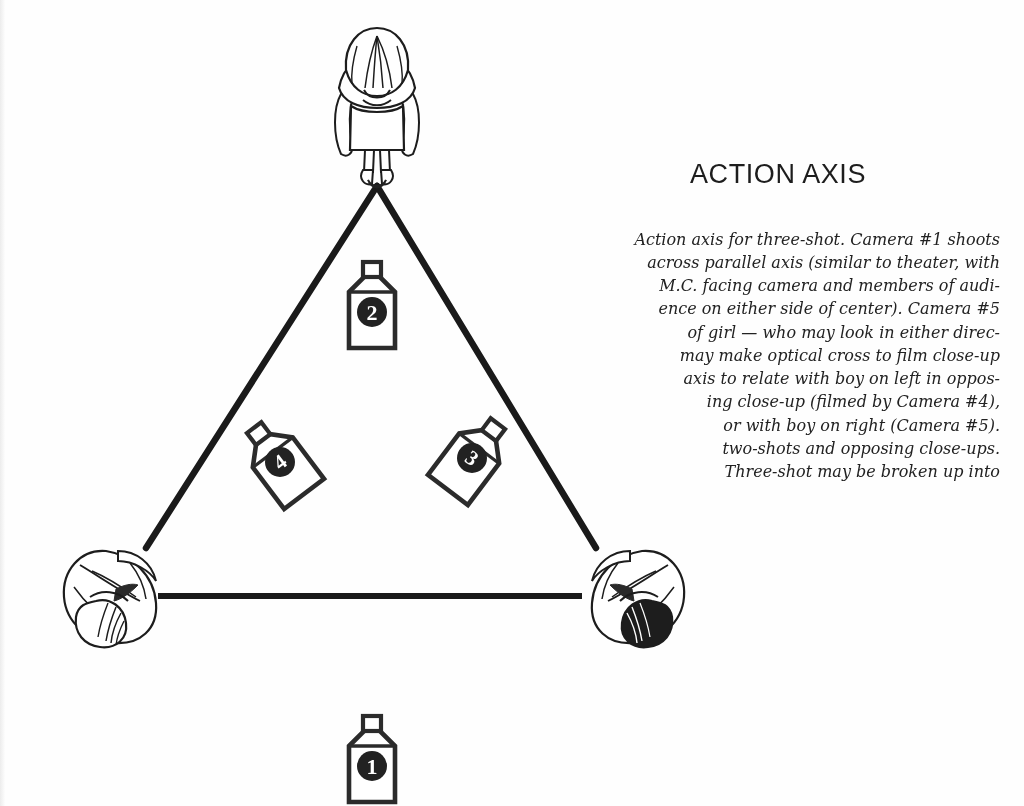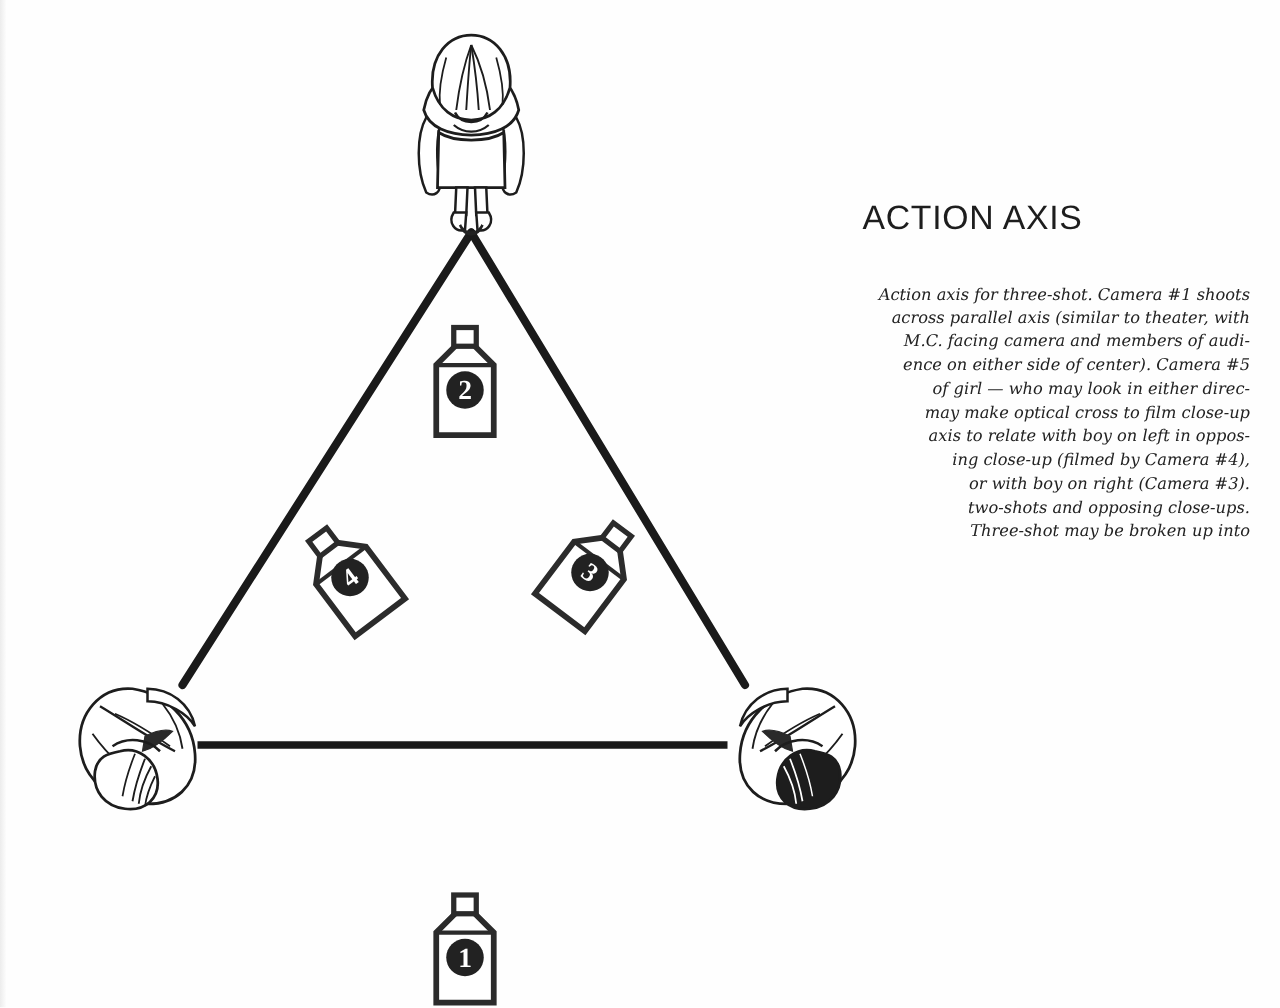--- a/index.html
+++ b/index.html
@@ -52,21 +52,21 @@
     line-height: 1.28;
     color: #1d1d1d;
     text-align: center;
     font-weight: 400;
     margin: 0 0 36px 0;
   }
   #heading .hl { display: block; white-space: nowrap; margin-top: 47px; }
   #body-text {
     font-family: "DejaVu Serif", "Liberation Serif", serif;
     font-style: italic;
-    font-size: 13px;
+    font-size: 16px;
     line-height: 1.455;
     color: #222222;
     text-align: right;
   }
   #body-text .bl {
     display: block;
     white-space: nowrap;
   }
 </style>
 </head>
@@ -225,19 +225,19 @@
     </h1>
     <div id="body-text">
         <span class="bl">Action axis for three-shot. Camera #1 shoots</span>
         <span class="bl">across parallel axis (similar to theater, with</span>
         <span class="bl">M.C. facing camera and members of audi-</span>
         <span class="bl">ence on either side of center). Camera #5</span>
         <span class="bl">of girl — who may look in either direc-</span>
         <span class="bl">may make optical cross to film close-up</span>
         <span class="bl">axis to relate with boy on left in oppos-</span>
         <span class="bl">ing close-up (filmed by Camera #4),</span>
-        <span class="bl">or with boy on right (Camera #3).</span>
+        <span class="bl">or with boy on right (Camera #5).</span>
         <span class="bl">two-shots and opposing close-ups.</span>
         <span class="bl">Three-shot may be broken up into</span>
       </div>
   </div>
 
 </div>
 
 </body></html>

